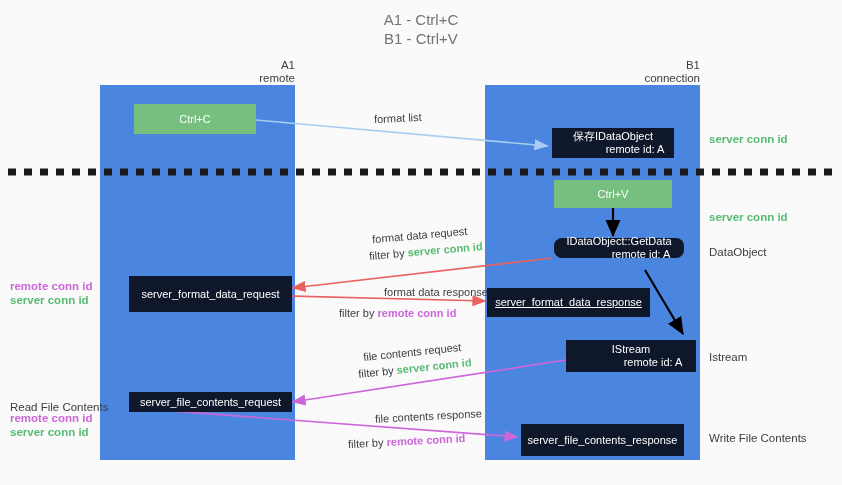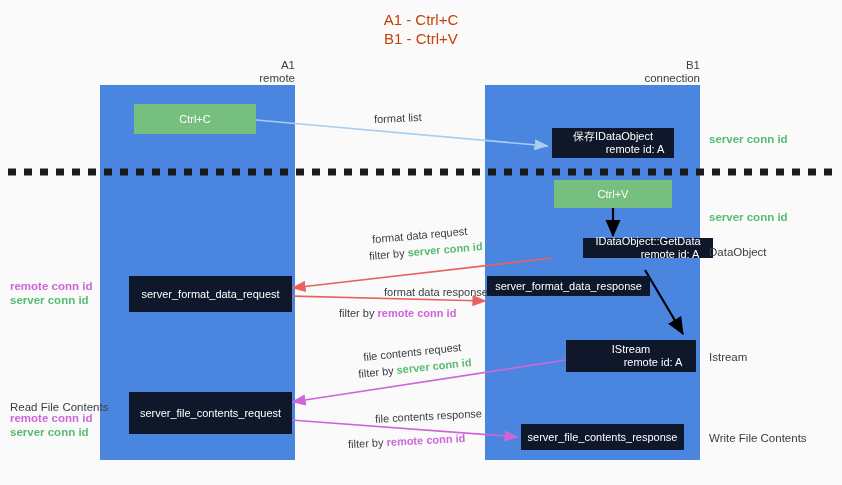--- a/index.html
+++ b/index.html
@@ -25,21 +25,21 @@
 
   
   .title-block {
     position: absolute;
     left: 0;
     top: 10px;
     width: 842px;
     text-align: center;
     font-size: 15px;
     line-height: 19px;
-    color: #c2410c;
+    color: #737373;
   }
 
   
   .col-header {
     position: absolute;
     text-align: right;
     font-size: 11.5px;
     line-height: 13px;
     color: #3c4043;
   }
@@ -156,48 +156,48 @@
   </svg>
 
   <div class="node green" style="left:134px; top:104px; width:122px; height:30px;">
     <span>Ctrl+C</span>
   </div>
 
   <div class="node orange" style="left:129px; top:276px; width:163px; height:36px;">
     <span>server_format_data_request</span>
   </div>
 
-  <div class="node orange" style="left:129px; top:392px; width:163px; height:42px;">
+  <div class="node orange" style="left:129px; top:392px; width:163px; height:20px;">
     <span>server_file_contents_request</span>
   </div>
 
   <div class="node orange" style="left:552px; top:128px; width:122px; height:30px;">
     <span>保存IDataObject</span>
     <span class="l2">remote id: A</span>
   </div>
 
   <div class="node green" style="left:554px; top:180px; width:118px; height:28px;">
     <span>Ctrl+V</span>
   </div>
 
-  <div class="node orange" style="left:583px; top:238px; width:130px; height:20px;">
+  <div class="node orange" style="left:554px; top:238px; width:130px; height:20px;border-radius:8px;">
     <span>IDataObject::GetData</span>
     <span class="l2">remote id: A</span>
   </div>
 
-  <div class="node orange" style="left:487px; top:276px; width:163px; height:20px;">
+  <div class="node orange" style="left:487px; top:288px; width:163px; height:29px;text-decoration:underline;">
     <span>server_format_data_response</span>
   </div>
 
   <div class="node orange" style="left:566px; top:340px; width:130px; height:32px;">
     <span>IStream</span>
     <span class="l2">remote id: A</span>
   </div>
 
-  <div class="node orange" style="left:521px; top:424px; width:163px; height:26px;">
+  <div class="node orange" style="left:521px; top:424px; width:163px; height:32px;">
     <span>server_file_contents_response</span>
   </div>
 
   <div class="anno green-txt" style="left:709px; top:132px;">server conn id</div>
 
   <div class="anno green-txt" style="left:709px; top:210px;">server conn id</div>
 
   <div class="anno" style="left:709px; top:245px;">DataObject</div>
 
   <div class="anno" style="left:709px; top:350px;">Istream</div>

